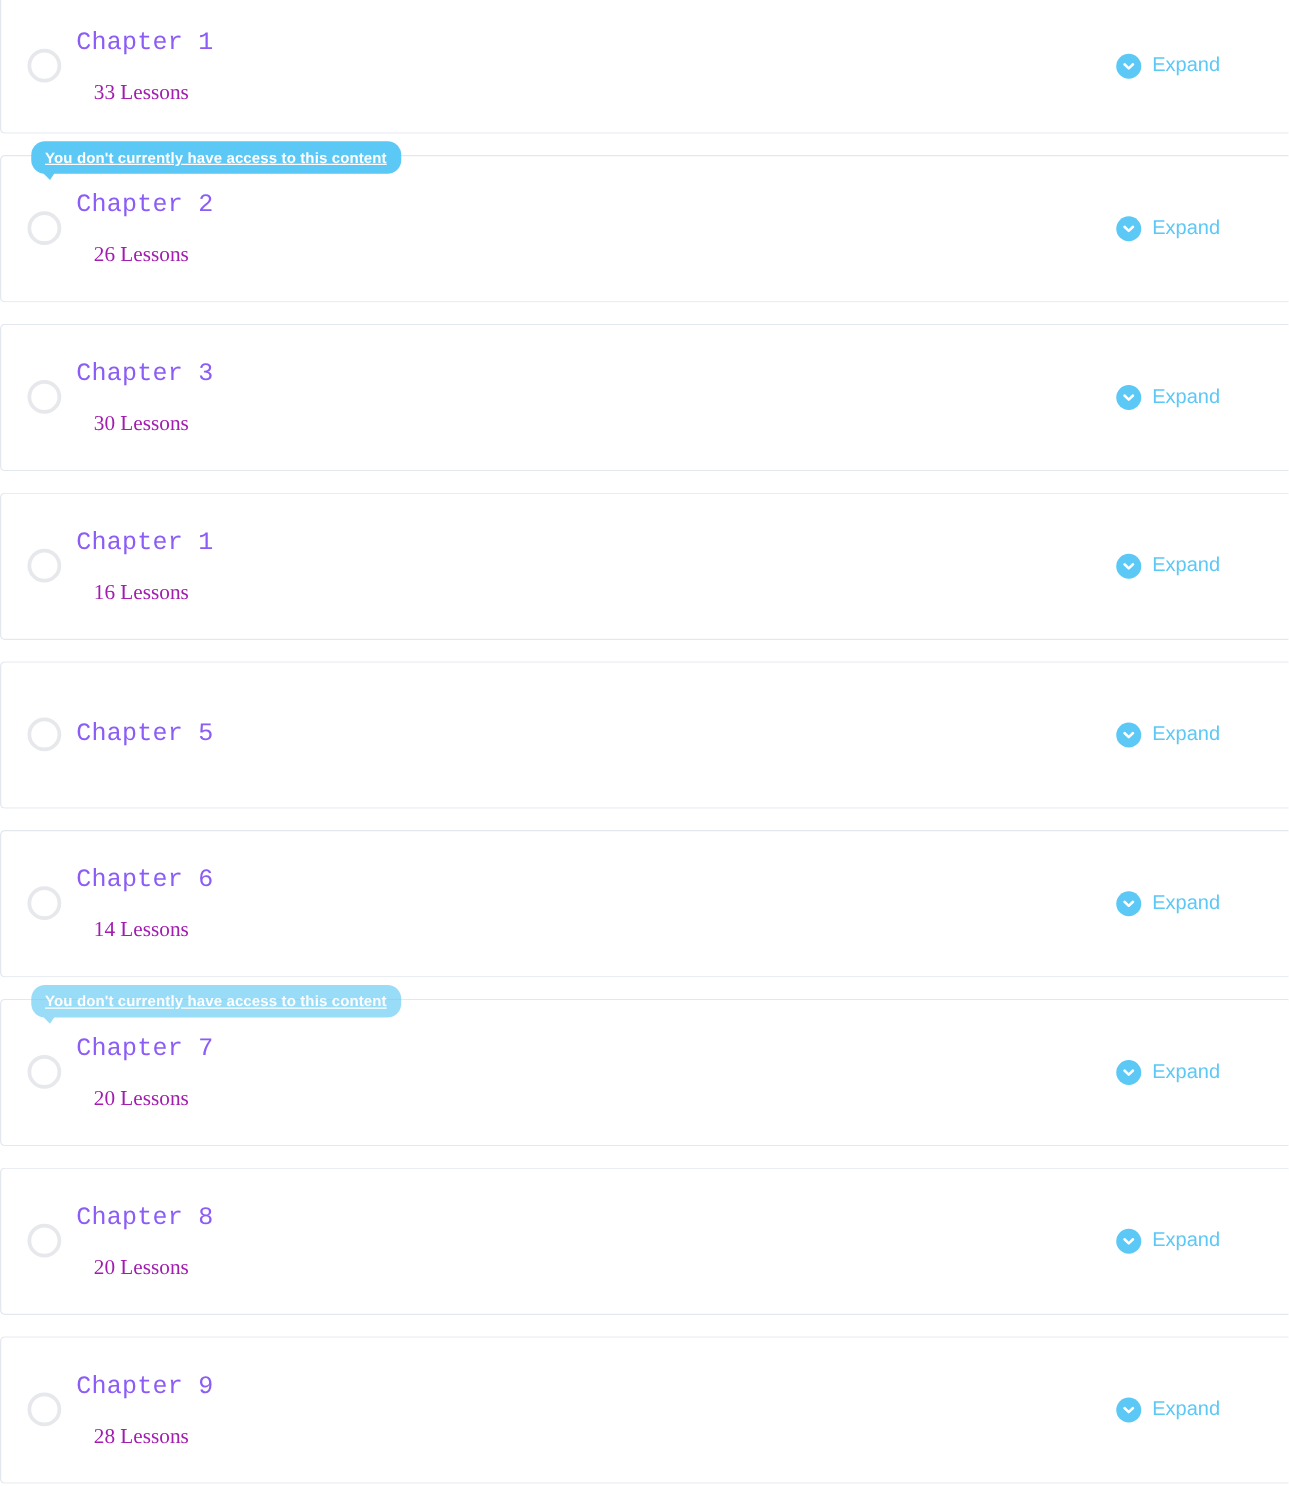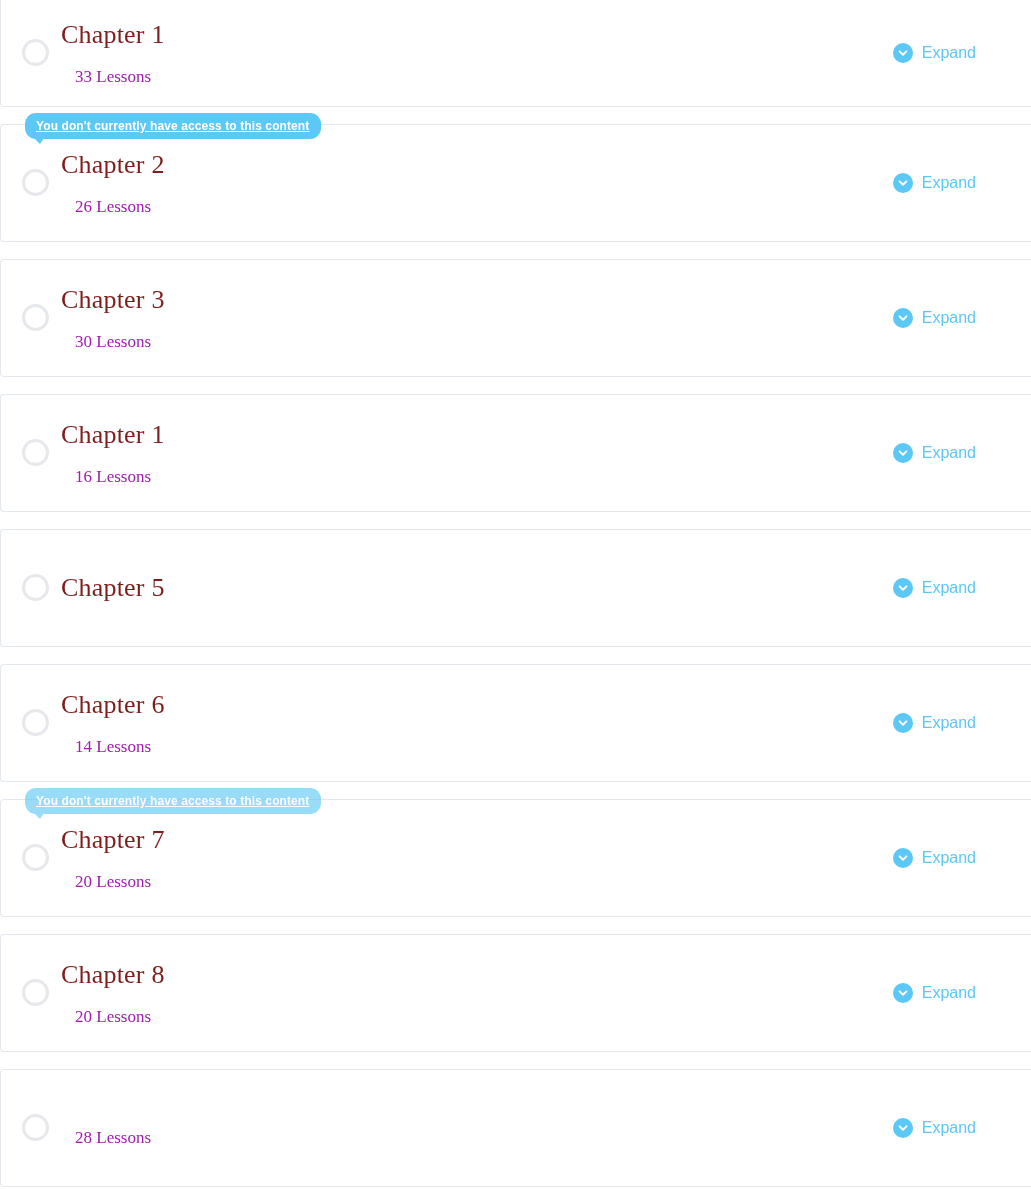--- a/index.html
+++ b/index.html
@@ -56,24 +56,24 @@
 
   
   .chapter-info {
     flex: 1 1 auto;
     display: flex;
     flex-direction: column;
     justify-content: center;
     min-width: 0;
   }
   .chapter-title {
-    font-family: Liberation Serif, serif;
-    font-size: 26px;
+    font-family: Liberation Mono, monospace;
+    font-size: 20px;
     line-height: 1.08;
-    color: #7f1d1d;
+    color: #8b5cf6;
     font-weight: 400;
     letter-spacing: 0.2px;
     white-space: nowrap;
   }
   .chapter-meta {
     font-family: "Liberation Serif", "DejaVu Serif", serif;
     font-size: 17px;
     line-height: 1;
     color: #a21caf;
     margin-top: 19px;
@@ -266,20 +266,21 @@
           <svg width="12" height="12" viewBox="0 0 12 12" aria-hidden="true">
             <path d="M2.6 4.4 L6 7.7 L9.4 4.4" fill="none" stroke="#ffffff" stroke-width="2" stroke-linecap="round" stroke-linejoin="round"></path>
           </svg>
         </span>
         <span class="expand-label">Expand</span>
       </div>
     </div>
     <div class="chapter-card">
       <div class="status-circle"></div>
       <div class="chapter-info">
+        <div class="chapter-title">Chapter 9</div>
         <div class="chapter-meta">28 Lessons</div>
       </div>
       <div class="expand-control">
         <span class="expand-icon">
           <svg width="12" height="12" viewBox="0 0 12 12" aria-hidden="true">
             <path d="M2.6 4.4 L6 7.7 L9.4 4.4" fill="none" stroke="#ffffff" stroke-width="2" stroke-linecap="round" stroke-linejoin="round"></path>
           </svg>
         </span>
         <span class="expand-label">Expand</span>
       </div>

